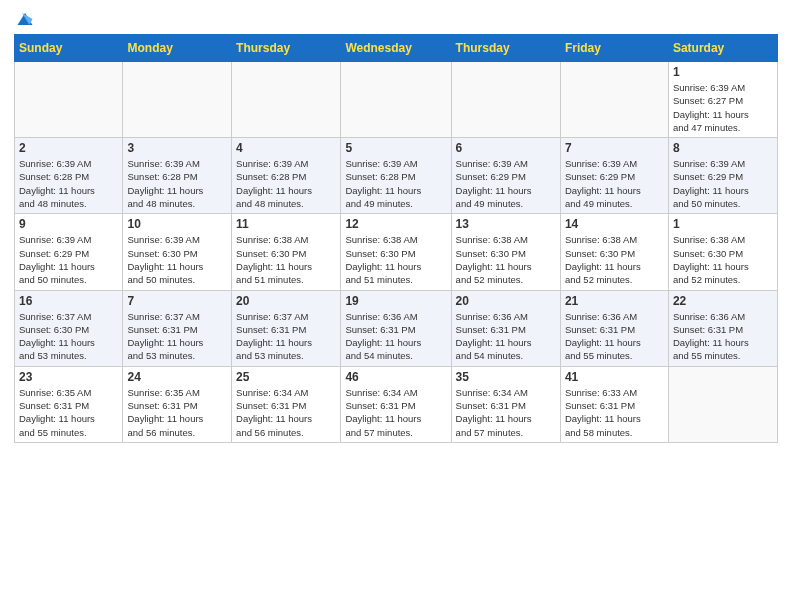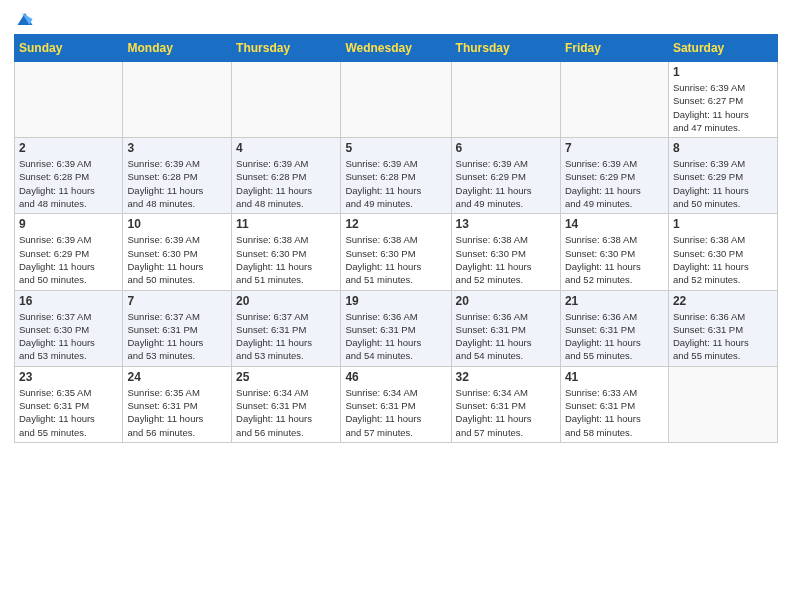--- a/index.html
+++ b/index.html
@@ -330,21 +330,21 @@
 and 56 minutes.</div>
           </td>
           <td>
             <span class="day-num">46</span>
             <div class="day-info" style="white-space: pre-line;">Sunrise: 6:34 AM
 Sunset: 6:31 PM
 Daylight: 11 hours
 and 57 minutes.</div>
           </td>
           <td>
-            <span class="day-num">32</span>
+            <span class="day-num">35</span>
             <div class="day-info" style="white-space: pre-line;">Sunrise: 6:34 AM
 Sunset: 6:31 PM
 Daylight: 11 hours
 and 57 minutes.</div>
           </td>
           <td>
             <span class="day-num">41</span>
             <div class="day-info" style="white-space: pre-line;">Sunrise: 6:33 AM
 Sunset: 6:31 PM
 Daylight: 11 hours

